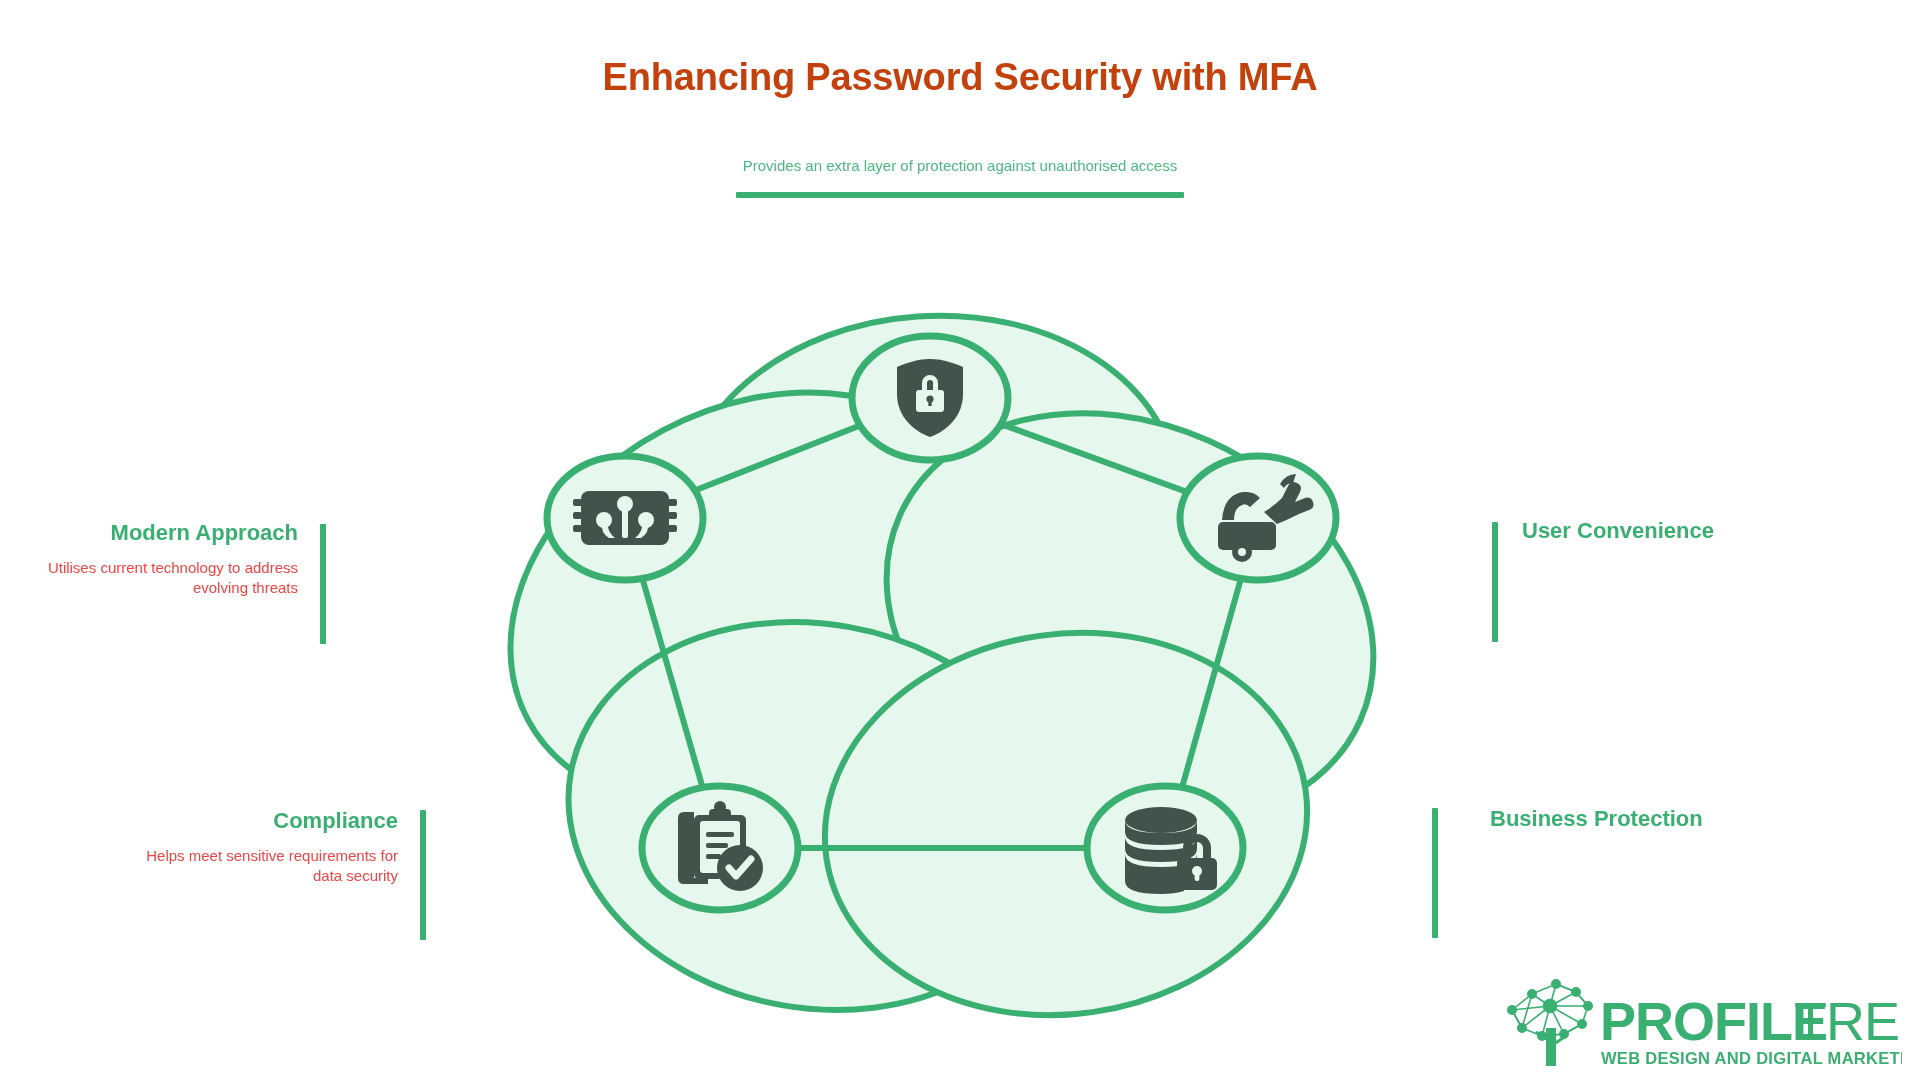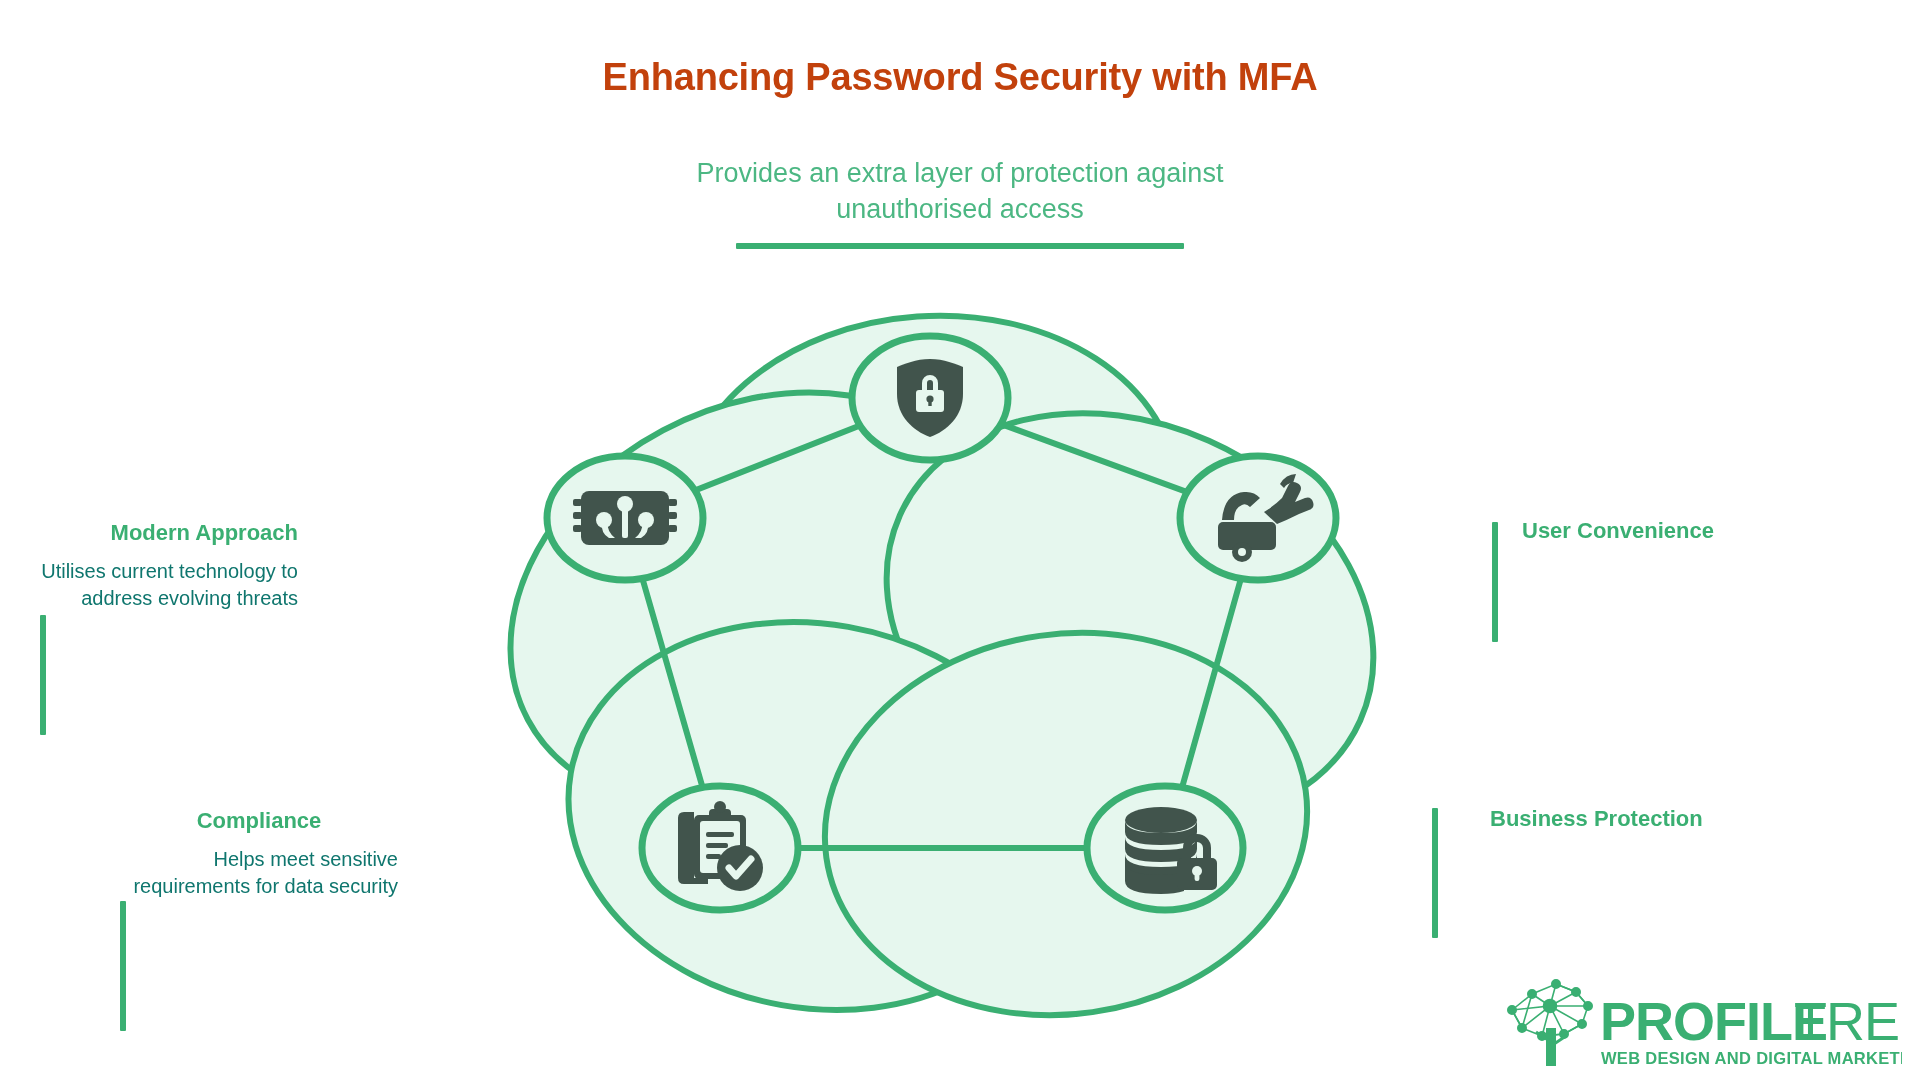--- a/index.html
+++ b/index.html
@@ -14,49 +14,49 @@
     text-align:center;
     font-size:38px; font-weight:bold; letter-spacing:-0.2px;
     color:#c2410c;
   }
 
   
   .callout { position:absolute; display:flex; }
   .callout .bar { width:6px; border-radius:1px; background:#3aaf72; flex:0 0 auto; }
   .callout .txt { display:flex; flex-direction:column; }
   .callout .ttl { font-size:22px; font-weight:bold; color:#3aaf72; line-height:1.2; white-space:nowrap; }
-  .callout .desc { font-size:20px; color:#0f766e; line-height:1.32; margin-top:12px; }
-
-  
-  .callout.left { flex-direction:column; }
+  .callout .desc { font-size:15px; color:#ef4444; line-height:1.32; margin-top:12px; }
+
+  
+  .callout.left { flex-direction:row; }
   .callout.left .txt { align-items:flex-end; text-align:right; padding-right:22px; }
   .callout.right .txt { align-items:flex-start; text-align:right; padding-left:24px; }
 
   #c-modern   { left:40px;  top:520px; }
   #c-modern .txt { width:280px; }
   #c-modern .bar { height:120px; margin-top:4px; }
 
   #c-compliance { left:120px; top:808px; }
-  #c-compliance .txt { width:300px;align-items:center; }
+  #c-compliance .txt { width:300px; }
   #c-compliance .bar { height:130px; margin-top:2px; }
 
   #c-userconv { left:1492px; top:518px; }
   #c-userconv .txt { width:320px; }
   #c-userconv .bar { height:120px; margin-top:4px; }
 
   #c-business { left:1432px; top:806px; }
   #c-business .txt { width:320px;margin-left:28px; }
   #c-business .bar { height:130px; margin-top:2px; }
 
   
   #c-enhanced {
     position:absolute; left:660px; top:142px; width:600px; text-align:center;
   }
   #c-enhanced .ttl { font-size:22px; font-weight:bold; color:#3aaf72; }
-  #c-enhanced .desc { font-size:27px; color:#4cb783; line-height:1.32; margin-top:14px; }
+  #c-enhanced .desc { font-size:15px; color:#4cb783; line-height:1.32; margin-top:14px; }
   #c-enhanced .hbar { margin:16px auto 0; width:448px; height:6px; background:#3aaf72; border-radius:1px; }
 
   
   #diagram { position:absolute; left:430px; top:300px; width:1060px; height:760px; }
   #diagram svg { display:block; }
 
   
   #logo { position:absolute; left:1498px; top:972px; width:404px; height:100px; }
   #logo svg { display:block; }
 </style>

